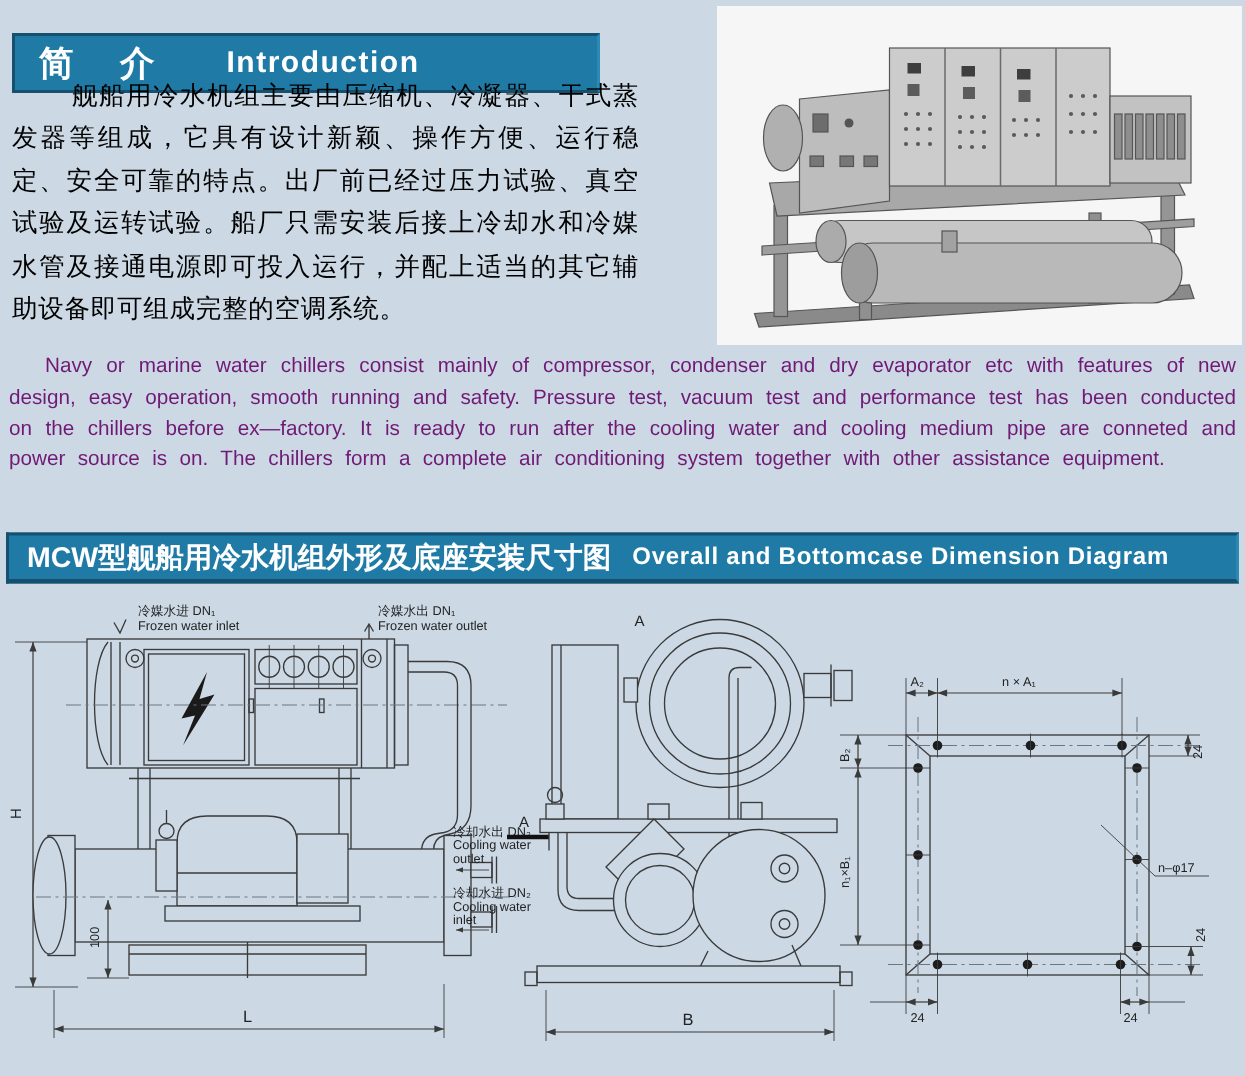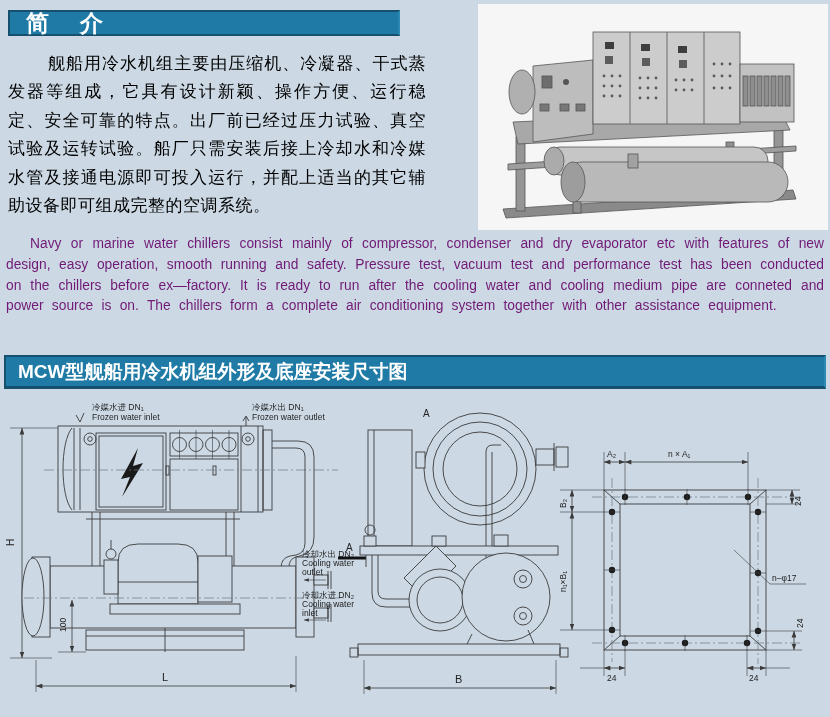--- a/index.html
+++ b/index.html
@@ -8,21 +8,21 @@
     background:#ccd9e5;
     font-family:"Liberation Sans",sans-serif;
     color:#1c1c1c;
   }
   .banner{
     position:absolute;display:flex;align-items:center;
     background:#1f7ba6;color:#ffffff;
     border:2px solid #16506e;border-right-color:#2b89b4;
     box-sizing:border-box;
   }
-  .banner1{left:8px;top:10px;width:392px;height:26px;padding-left:16px;gap:44px;}
+  .banner1{left:8px;top:22px;width:392px;height:40px;padding-left:16px;gap:44px;}
   .banner1 .zh{font-size:23px;font-weight:bold;letter-spacing:4px;white-space:nowrap;}
   .banner1 .en{font-size:20px;font-weight:bold;letter-spacing:1px;white-space:nowrap;}
   .banner2{left:4px;top:355px;width:822px;height:34px;padding-left:12px;gap:14px;border-bottom-width:3px;}
   .banner2 .zh{font-size:19px;font-weight:bold;white-space:nowrap;}
   .banner2 .en{font-size:16px;font-weight:bold;letter-spacing:0.5px;white-space:nowrap;}
   .zh-para{
     position:absolute;left:8px;top:50px;width:418px;margin:0;
     font-size:17px;line-height:28.4px;letter-spacing:0.5px;
     text-align:justify;text-indent:2.35em;color:#000000;
   }
@@ -48,20 +48,21 @@
   text.t9{font-family:"Liberation Sans",sans-serif;font-size:10px;fill:#222;}
   text.t10{font-family:"Liberation Sans",sans-serif;font-size:11px;fill:#222;}
   
   .ph-st{stroke:#555;stroke-width:0.8;}
 </style>
 </head>
 <body>
 
 <div class="banner banner1">
   <span class="zh">简　介</span>
+  <span class="en">Introduction</span>
 </div>
 
 <p class="zh-para">舰船用冷水机组主要由压缩机、冷凝器、干式蒸发器等组成，它具有设计新颖、操作方便、运行稳定、安全可靠的特点。出厂前已经过压力试验、真空试验及运转试验。船厂只需安装后接上冷却水和冷媒水管及接通电源即可投入运行，并配上适当的其它辅助设备即可组成完整的空调系统。</p>
 
 <div class="photo">
   <svg width="350" height="226" viewBox="0 0 350 226">
     <rect x="0" y="0" width="350" height="226" fill="#f6f6f6"></rect>
     <g>
       <polygon points="25,205 315,186 318,195 28,214" fill="#8a8a8a" class="ph-st"></polygon>
       <rect x="38" y="133" width="9" height="74" fill="#959595" class="ph-st"></rect>
@@ -148,20 +149,21 @@
       <rect x="300" y="72" width="5" height="30" fill="#8e8e8e" class="ph-st"></rect>
       <rect x="307" y="72" width="5" height="30" fill="#8e8e8e" class="ph-st"></rect>
     </g>
   </svg>
 </div>
 
 <p class="en-para">Navy or marine water chillers consist mainly of compressor, condenser and dry evaporator etc with features of new design, easy operation, smooth running and safety. Pressure test, vacuum test and performance test has been conducted on the chillers before ex—factory. It is ready to run after the cooling water and cooling medium pipe are conneted and power source is on. The chillers form a complete air conditioning system together with other assistance equipment.</p>
 
 <div class="banner banner2">
   <span class="zh">MCW型舰船用冷水机组外形及底座安装尺寸图</span>
+  <span class="en">Overall and Bottomcase Dimension Diagram</span>
 </div>
 
 <svg class="drawings" width="830" height="325" viewBox="0 392 830 325">
   <defs>
     <marker id="ae" markerWidth="9" markerHeight="8" refX="8" refY="3" orient="auto">
         <path d="M0,0 L8,3 L0,6 Z" fill="#3a3a3a"></path>
       </marker>
     <marker id="as" markerWidth="9" markerHeight="8" refX="0" refY="3" orient="auto">
         <path d="M8,0 L0,3 L8,6 Z" fill="#3a3a3a"></path>
       </marker>

